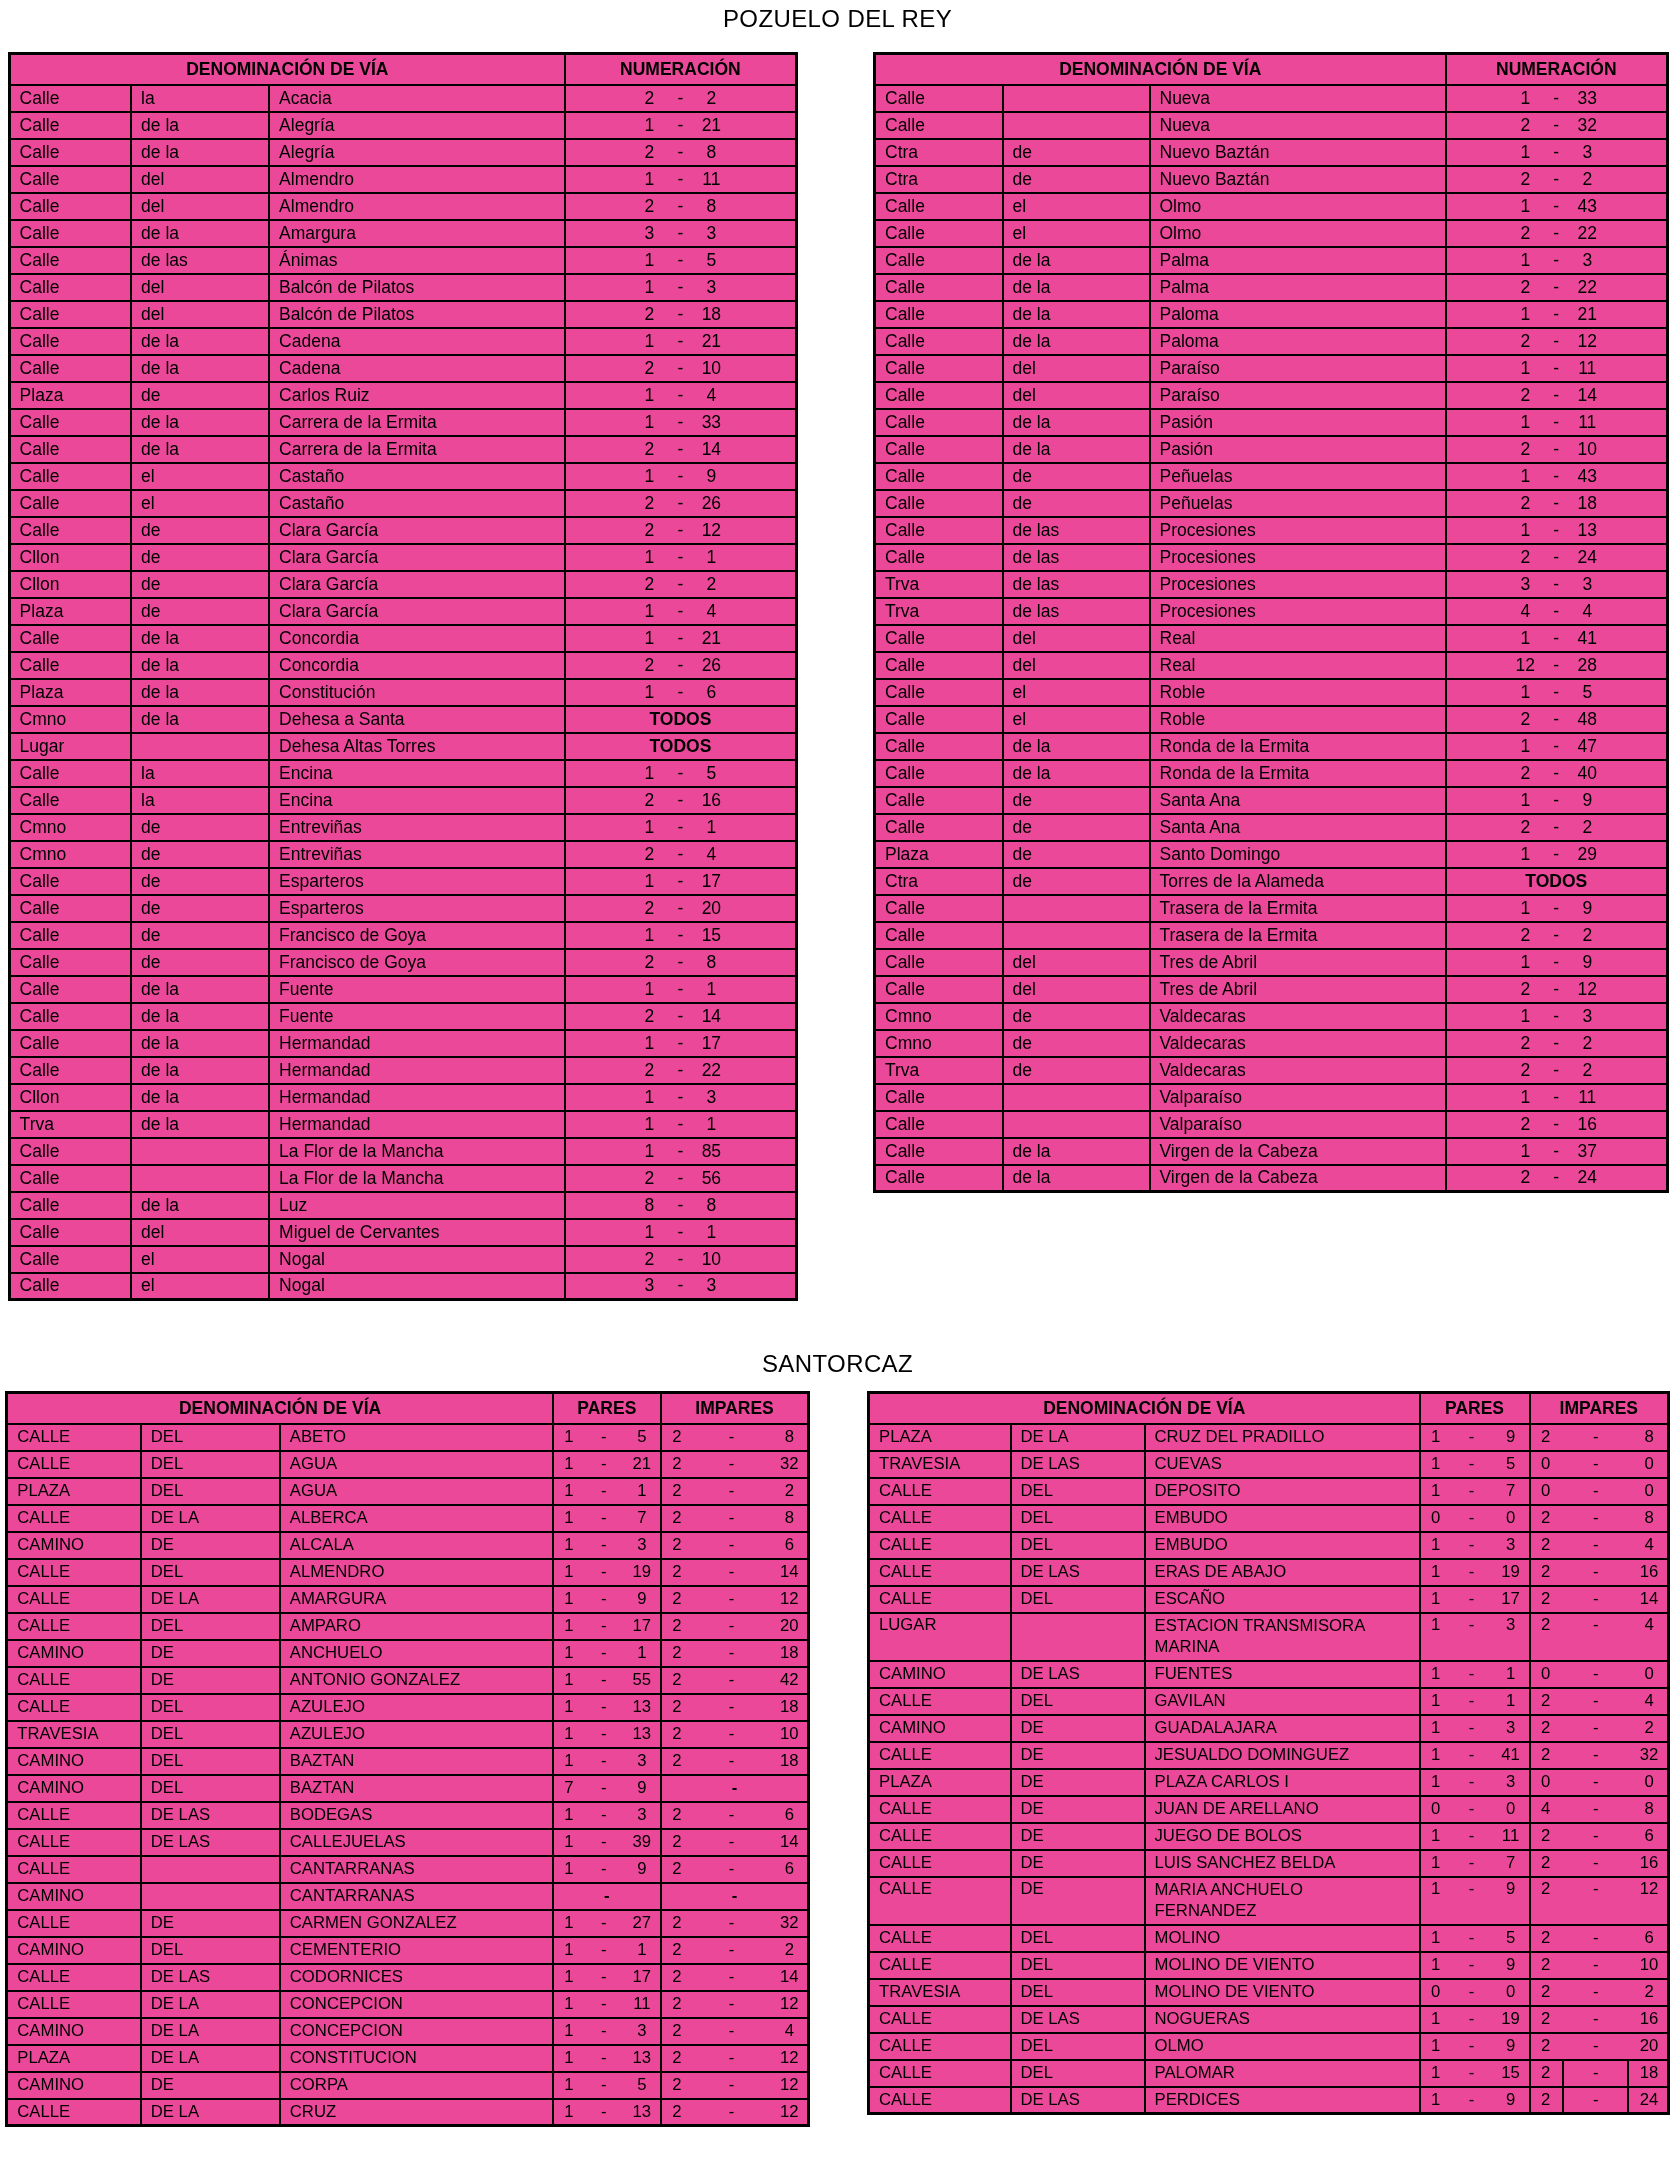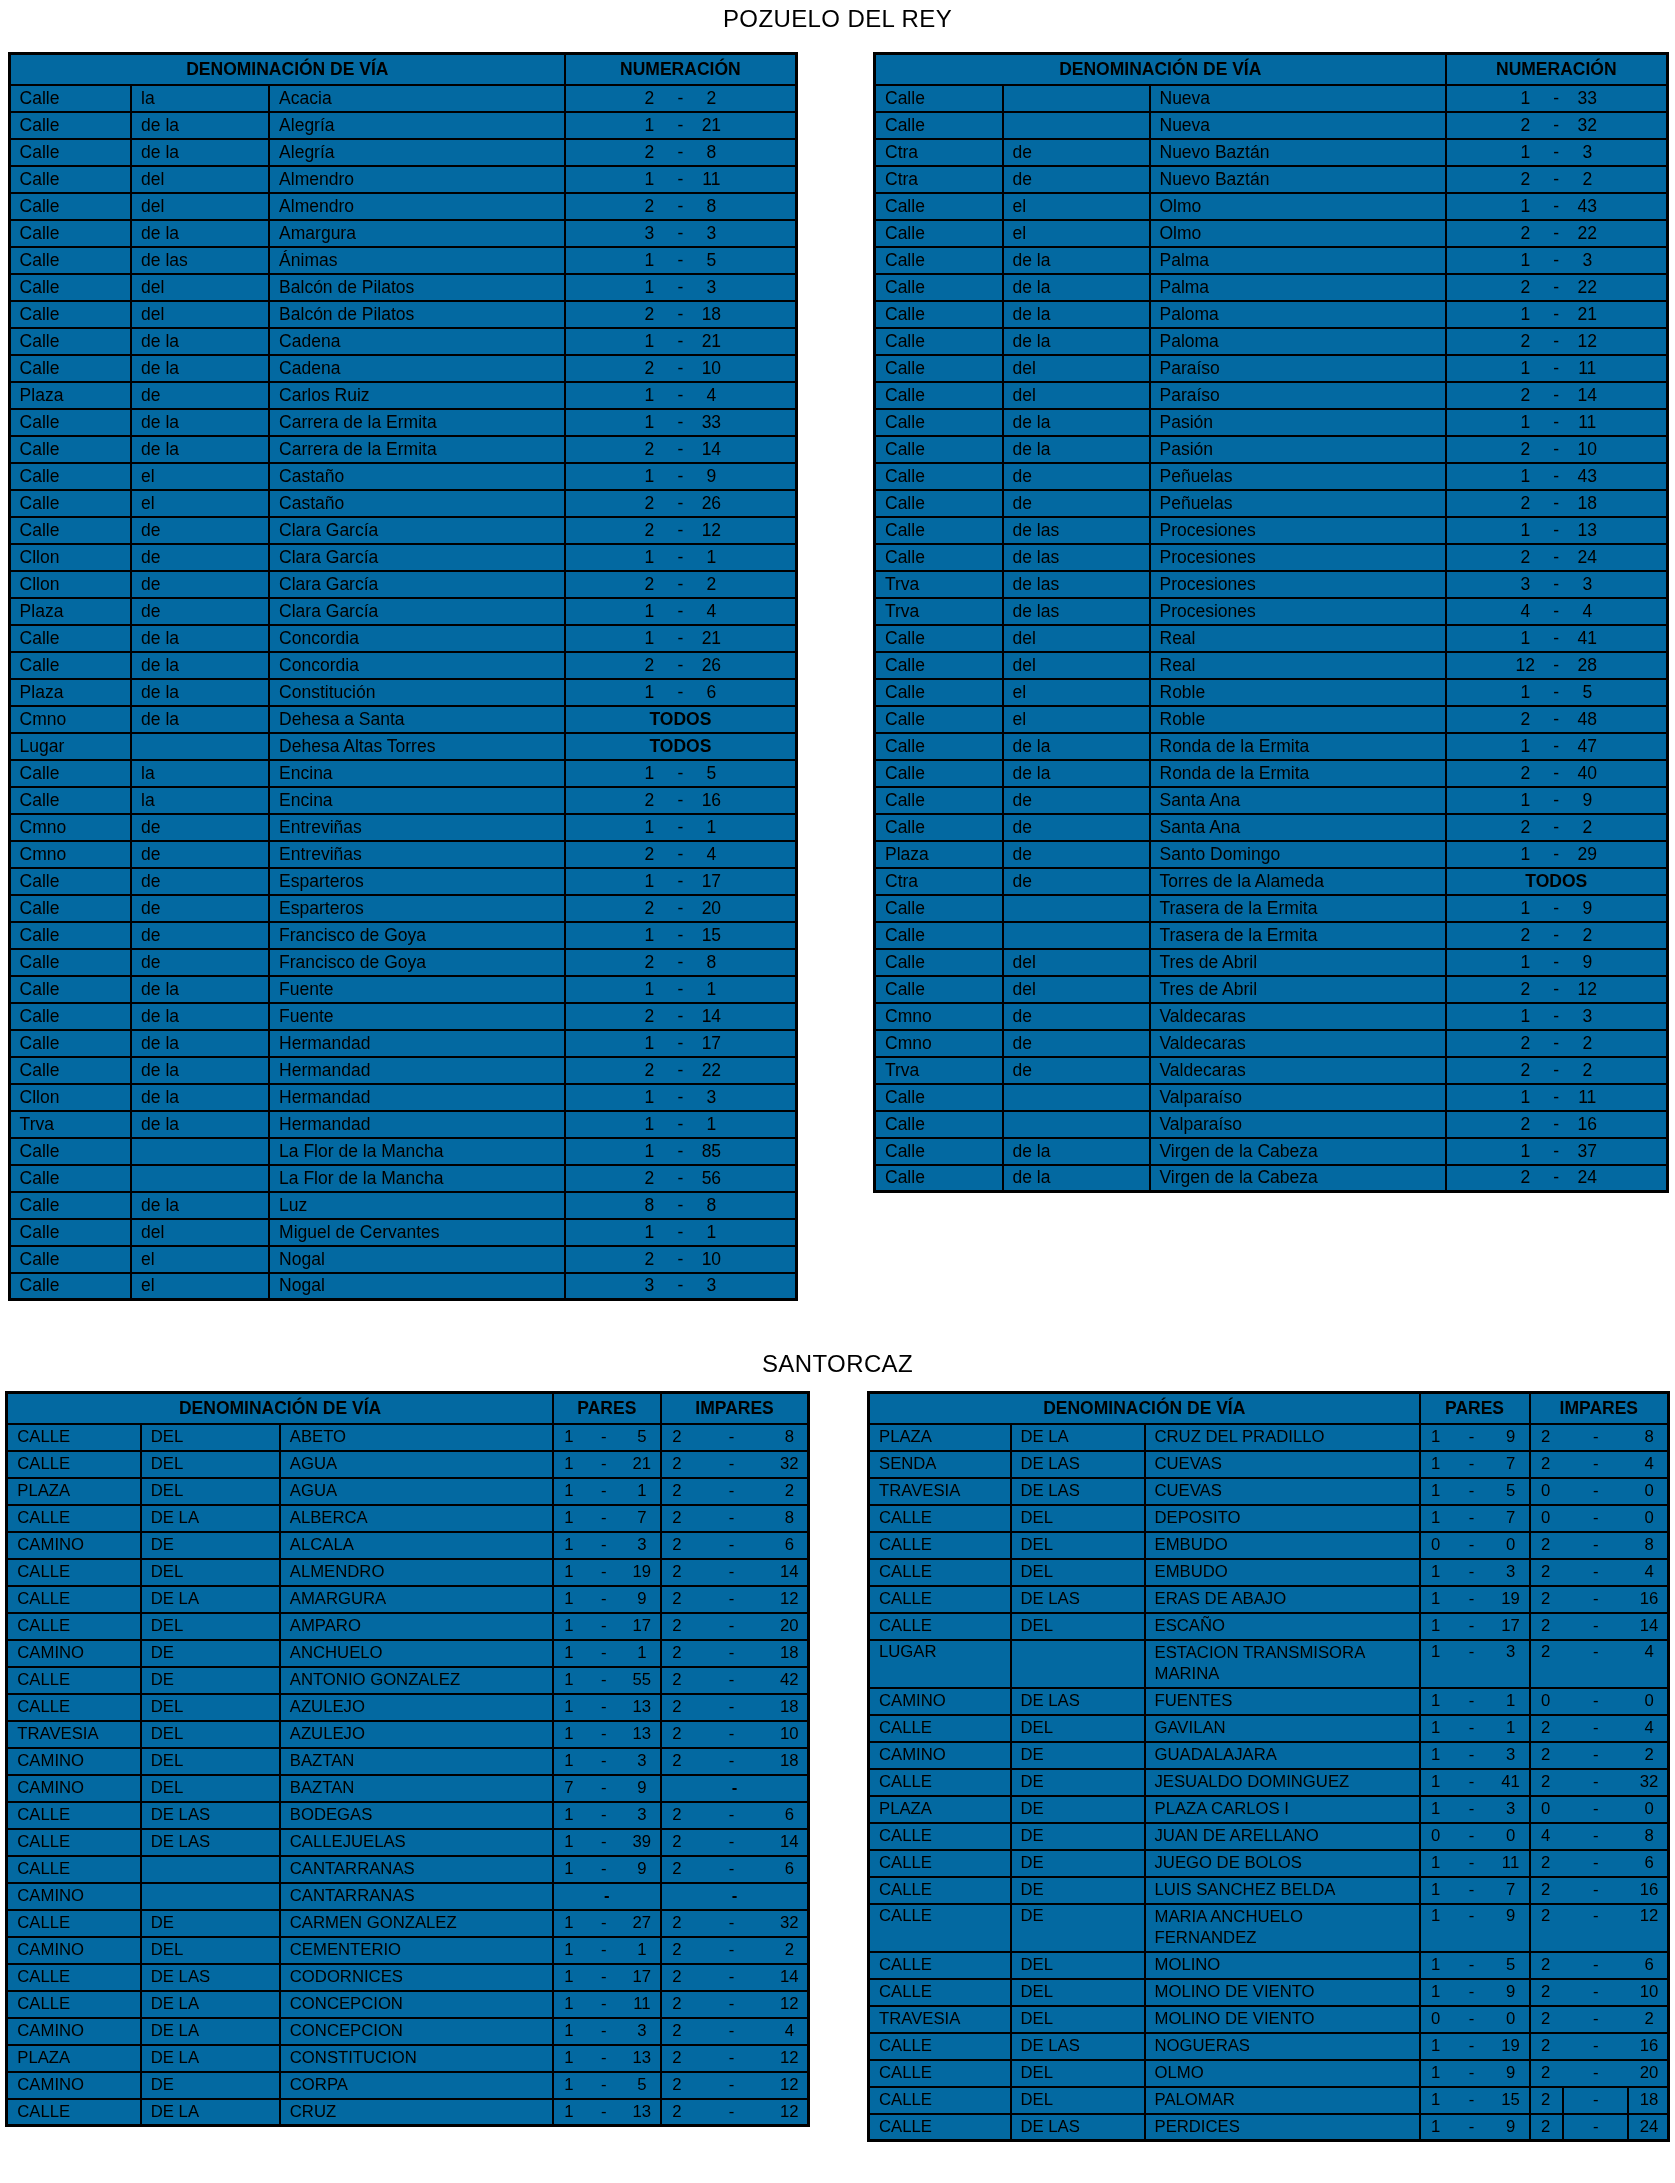--- a/index.html
+++ b/index.html
@@ -25,21 +25,21 @@
     white-space: nowrap;
   }
   #title-pozuelo { top: 4.6px; }
   #title-santorcaz { top: 1350px; }
 
   table.street-table {
     position: absolute;
     border-collapse: collapse;
     table-layout: fixed;
     border: 3.8px solid #000;
-    background: #0369a1;
+    background: #ec4899;
   }
   #t-pl { left: 7.6px;   top: 52px;   width: 788px; }
   #t-pr { left: 873px; top: 52px;   width: 794px; }
   #t-sl { left: 5.3px;    top: 1391px; width: 802px; }
   #t-sr { left: 867px; top: 1391px; width: 800px; }
 
   th, td {
     border: 2.3px solid #000;
     padding: 0;
     overflow: hidden;
@@ -1686,39 +1686,20 @@
         </td>
         <td class="cell-num">
           <div class="numgrid">
             <span class="v1">2</span>
             <span class="dash">-</span>
             <span class="v2">8</span>
           </div>
         </td>
       </tr>
       <tr>
-        <td class="cell-tipo">SENDA</td>
-        <td class="cell-particula">DE LAS</td>
-        <td class="cell-nombre">CUEVAS</td>
-        <td class="cell-num">
-          <div class="numgrid">
-            <span class="v1">1</span>
-            <span class="dash">-</span>
-            <span class="v2">7</span>
-          </div>
-        </td>
-        <td class="cell-num">
-          <div class="numgrid">
-            <span class="v1">2</span>
-            <span class="dash">-</span>
-            <span class="v2">4</span>
-          </div>
-        </td>
-      </tr>
-      <tr>
         <td class="cell-tipo">TRAVESIA</td>
         <td class="cell-particula">DE LAS</td>
         <td class="cell-nombre">CUEVAS</td>
         <td class="cell-num">
           <div class="numgrid">
             <span class="v1">1</span>
             <span class="dash">-</span>
             <span class="v2">5</span>
           </div>
         </td>

